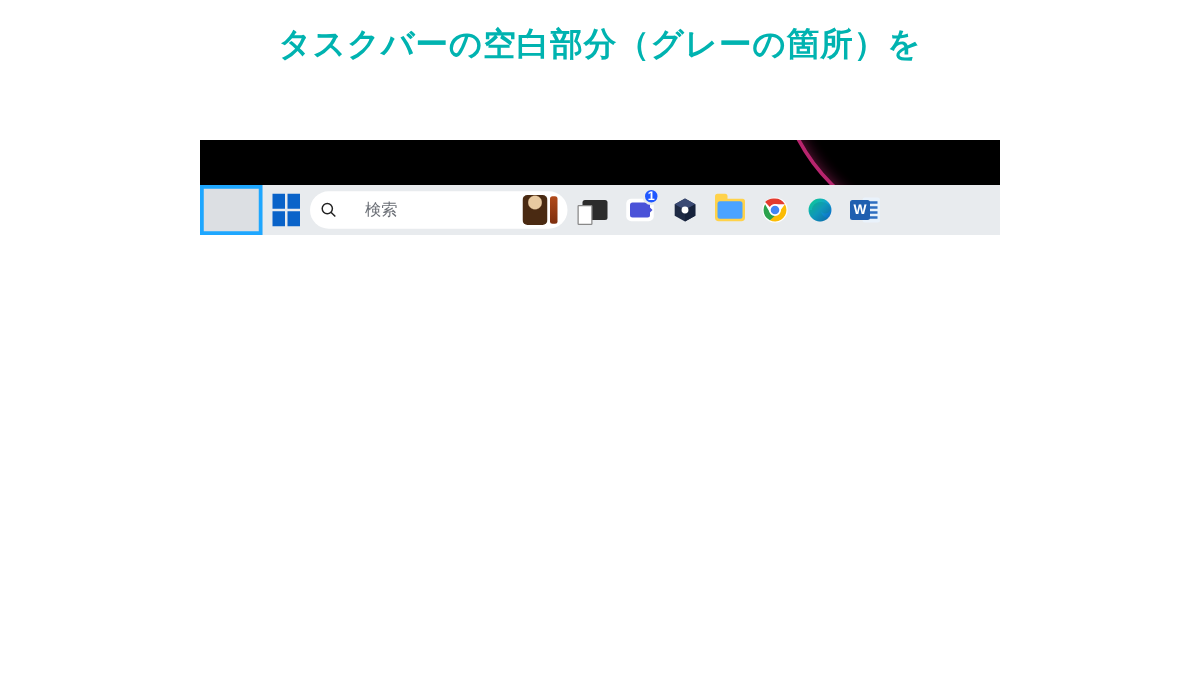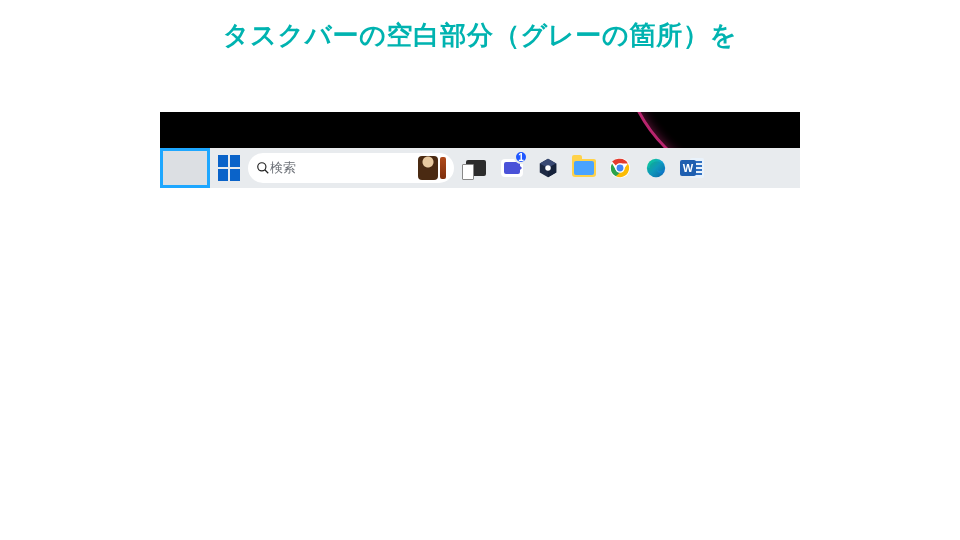--- a/index.html
+++ b/index.html
@@ -49,21 +49,21 @@
     width: 26px; height: 26px; display: grid;
     grid-template-columns: 1fr 1fr; grid-template-rows: 1fr 1fr; gap: 2px;
     margin-left: 6px;
   }
   .start-btn div { background: #0a63c9; }
   .start-btn div:nth-child(3), .start-btn div:nth-child(4) { transform: translateY(0); }
 
   .search-box {
     width: 206px; height: 30px; background: #ffffff;
     border-radius: 15px; display: flex; align-items: center;
-    padding: 0 8px; gap: 0; color: #6b6f76; font-size: 13px;
+    padding: 0 8px; gap: 22px; color: #6b6f76; font-size: 13px;
     position: relative;
   }
   .search-icon { width: 14px; height: 14px; }
   .search-placeholder { flex: 1; }
   .search-right {
     display: flex; align-items: center; gap: 2px;
   }
   .monk {
     width: 20px; height: 24px; border-radius: 4px;
     background:

